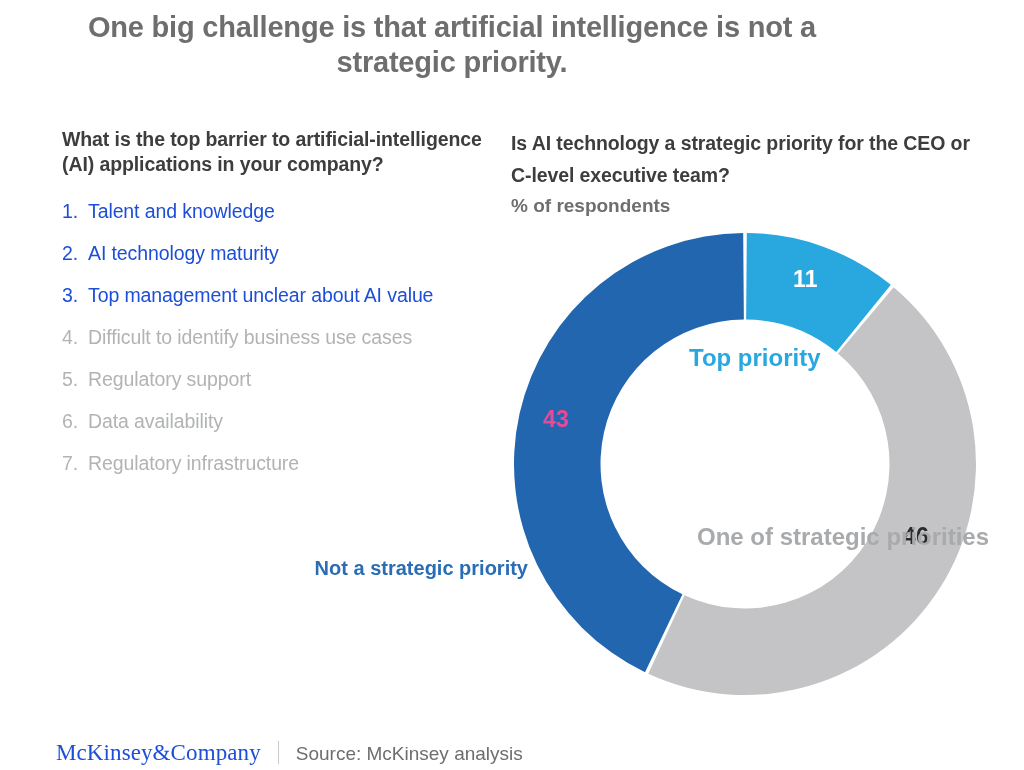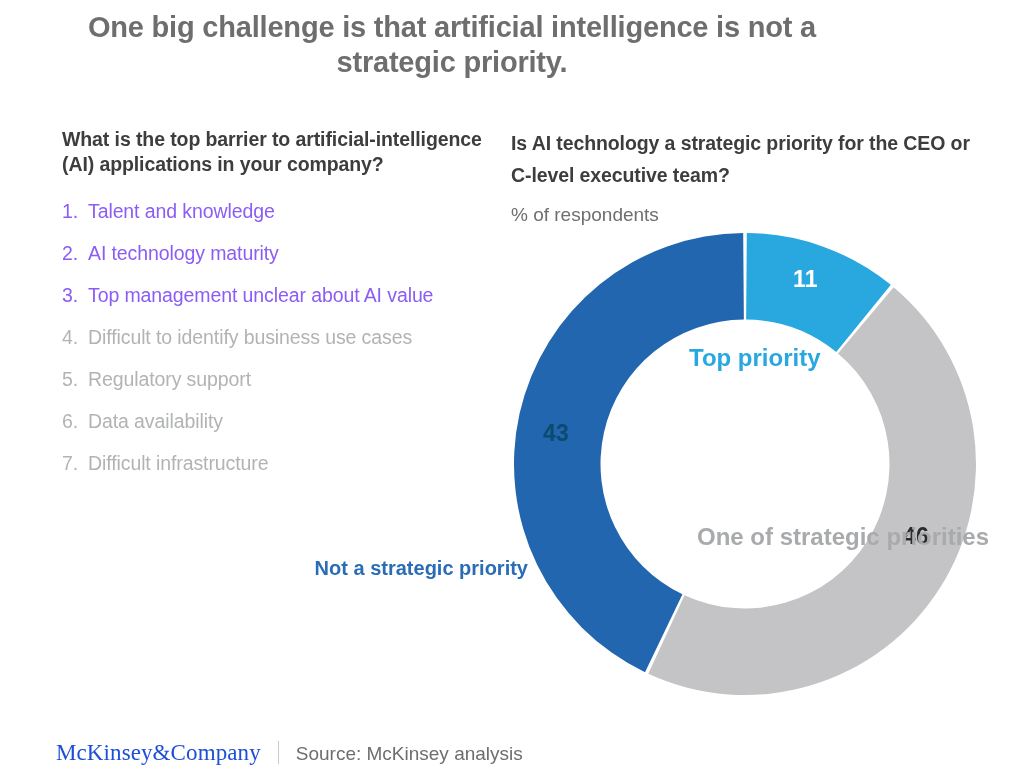--- a/index.html
+++ b/index.html
@@ -59,21 +59,21 @@
   }
   .barrier-item {
     font-size: 19.5px;
     line-height: 25px;
     height: 42px;
     color: #b1b3b5;
     white-space: nowrap;
     letter-spacing: -0.1px;
   }
   .barrier-item.hl {
-    color: #8b5cf6;
+    color: #1d4ed8;
   }
   .barrier-num {
     display: inline-block;
     width: 26px;
   }
 
   
   .right-col {
     position: absolute;
     left: 511px;
@@ -83,23 +83,23 @@
   .question-right {
     font-size: 19.5px;
     line-height: 32px;
     font-weight: bold;
     color: #3d3d3d;
     letter-spacing: -0.1px;
   }
   .subtitle-right {
     font-size: 19px;
     line-height: 24px;
-    font-weight: 400;
+    font-weight: 700;
     color: #6e6e6e;
-    margin-top: 12px;
+    margin-top: 3px;
   }
 
   
   .donut-wrap {
     position: absolute;
     left: 0;
     top: 0;
     width: 1024px;
     height: 582px;
     pointer-events: none;
@@ -114,21 +114,21 @@
 
   .slice-value {
     position: absolute;
     font-size: 23px;
     font-weight: bold;
     letter-spacing: 0.2px;
     white-space: nowrap;
   }
   .val-top { left: 793px; top: 266px; color: #ffffff; }
   .val-gray { left: 903px; top: 523px; color: #2b2b2b; }
-  .val-blue { left: 543px; top: 420px; color: #0c4a6e; }
+  .val-blue { left: 543px; top: 406px; color: #ec4899; }
 
   .inner-label {
     position: absolute;
     font-size: 24px;
     font-weight: bold;
     line-height: 25px;
     text-align: center;
     white-space: nowrap;
   }
   .lbl-top {
@@ -204,21 +204,21 @@
       <li class="barrier-item">
         <span class="barrier-num">4.</span><span>Difficult to identify business use cases</span>
       </li>
       <li class="barrier-item">
         <span class="barrier-num">5.</span><span>Regulatory support</span>
       </li>
       <li class="barrier-item">
         <span class="barrier-num">6.</span><span>Data availability</span>
       </li>
       <li class="barrier-item">
-        <span class="barrier-num">7.</span><span>Difficult infrastructure</span>
+        <span class="barrier-num">7.</span><span>Regulatory infrastructure</span>
       </li>
     </ul>
   </div>
 
   <div class="right-col">
     <div class="question-right">Is AI technology a strategic priority for the CEO or C-level executive team?</div>
     <div class="subtitle-right">% of respondents</div>
   </div>
 
   <div class="donut-wrap">

